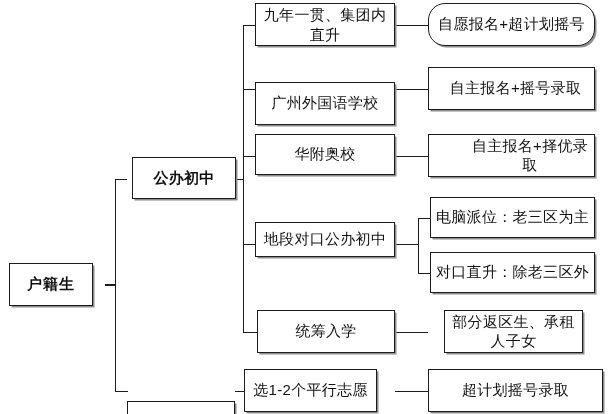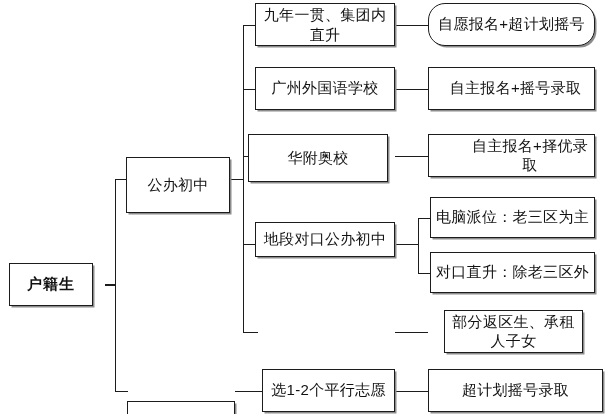--- a/index.html
+++ b/index.html
@@ -73,39 +73,40 @@
   <div class="conn h" style="left:395px; top:331.5px; width:33px;"></div>
   <div class="conn h" style="left:395px; top:390.5px; width:33px;"></div>
 
   <div class="conn h" style="left:395px; top:243.5px; width:23px;"></div>
   <div class="conn v" style="left:417.5px; top:218px; height:55px;"></div>
   <div class="conn h" style="left:417.5px; top:217.5px; width:13px;"></div>
   <div class="conn h" style="left:417.5px; top:272.5px; width:13px;"></div>
 
   <div class="node root" style="left:9px; top:263px; width:84px; height:43px;">户籍生</div>
 
-  <div class="node" style="left:126px; top:157px; width:104px; height:56px;">公办初中</div>
+  <div class="node" style="left:132px; top:157px; width:104px; height:42px;font-weight:bold;">公办初中</div>
 
   <div class="node" style="left:127px; top:369px; width:108px; height:43px;margin-top:32px;">民办初中</div>
 
   <div class="node two-line" style="left:255px; top:3px; width:140px; height:43px;">
     <span>
       <span>九年一贯、集团内</span><br>
       <span>直升</span>
     </span>
   </div>
 
-  <div class="node" style="left:255px; top:67px; width:140px; height:43px;">广州外国语学校</div>
+  <div class="node" style="left:255px; top:82px; width:140px; height:43px;">广州外国语学校</div>
 
-  <div class="node" style="left:248px; top:134px; width:140px; height:48px;">华附奥校</div>
+  <div class="node" style="left:255px; top:134px; width:140px; height:41px;">华附奥校</div>
 
   <div class="node" style="left:255px; top:222px; width:140px; height:35px;">地段对口公办初中</div>
 
+  <div class="node" style="left:257px; top:310px; width:138px; height:43px;">统筹入学</div>
 
-  <div class="node" style="left:262px; top:369px; width:133px; height:43px;">选1-2个平行志愿</div>
+  <div class="node" style="left:244px; top:369px; width:133px; height:43px;">选1-2个平行志愿</div>
 
   <div class="node" style="left:428px; top:3px; width:167px; height:43px;border-radius:17px;">自愿报名+超计划摇号</div>
 
   <div class="node" style="left:428px; top:67px; width:167px; height:43px;padding-left:10px;">自主报名+摇号录取</div>
 
   <div class="node" style="left:428px; top:134px; width:167px; height:43px;padding-left:39px;">自主报名+择优录取</div>
 
   <div class="node" style="left:430px; top:197px; width:165px; height:41px;">电脑派位：老三区为主</div>
 
   <div class="node" style="left:430px; top:252px; width:165px; height:41px;text-align:right;">对口直升：除老三区外</div>

